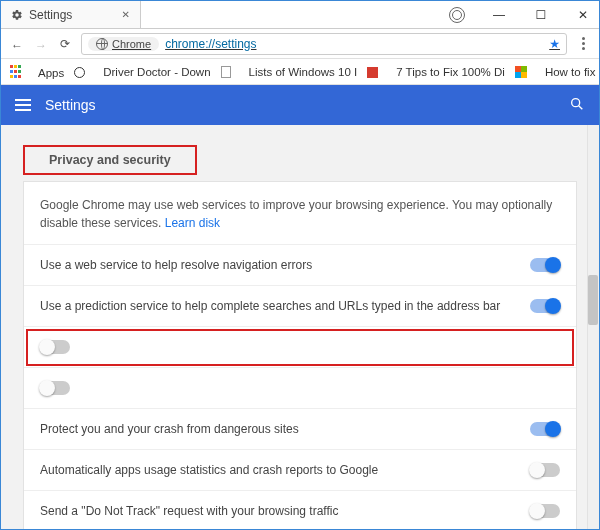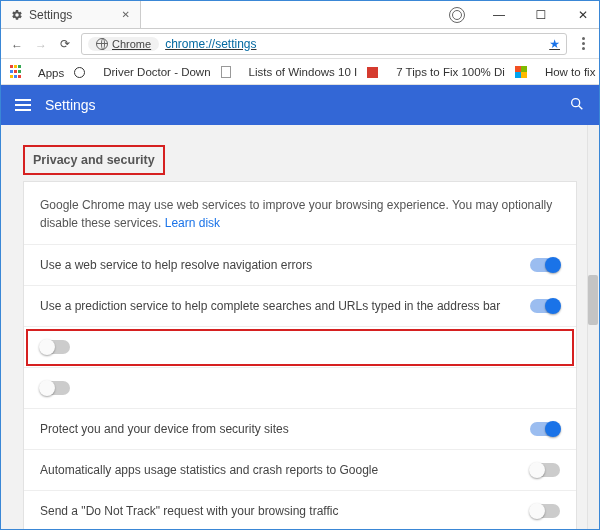--- a/index.html
+++ b/index.html
@@ -41,21 +41,21 @@
   .hamburger{display:flex;flex-direction:column;gap:3px;}
   .hamburger span{width:16px;height:2px;background:#fff;}
   .bluebar-title { font-size:14px; font-weight:500;}
   .bluebar-search{ margin-left:auto;}
 
   
   .content-wrap { height: calc(530px - 28px - 30px - 26px - 40px - 2px); overflow-y:auto; background:#f2f2f2; position:relative;}
   .scroll-track { position:absolute; right:0; top:0; bottom:0; width:12px; background:#f0f0f0;border-left:1px solid #e2e2e2;}
   .scroll-thumb{position:absolute;right:1px;width:10px;background:#c4c4c4;border-radius:2px;top:150px;height:50px;}
   .panel { margin:20px 22px; }
-  .section-title { font-size:12.5px; font-weight:600; color:#555; padding:6px 8px; display:inline-block;}
+  .section-title { font-size:12.5px; font-weight:600; color:#555; padding:6px 24px; display:inline-block;}
   .hl-red { border:2px solid #d62020; }
   .card { background:#fff; border:1px solid #e2e2e2; margin-top:6px;}
   .intro { padding:14px 16px 12px; font-size:12px; color:#555; line-height:1.5; border-bottom:1px solid #eee;}
   .intro a{ color:#1a73e8; text-decoration:none;}
   .row { display:flex; align-items:center; padding:13px 16px; border-bottom:1px solid #eee; gap:10px;}
   .row:last-child{border-bottom:none;}
   .row.hl { outline:2px solid #d62020; outline-offset:-4px;}
   .row .label { flex:1; font-size:12px; color:#444; }
   .toggle { width:30px; height:14px; border-radius:8px; background:#ccc; position:relative; flex-shrink:0;}
   .toggle .knob{ width:16px;height:16px;border-radius:50%;background:#fafafa;position:absolute;top:-1px;left:-1px;box-shadow:0 1px 2px rgba(0,0,0,.35);}
@@ -188,21 +188,21 @@
             <div class="toggle">
               <div class="knob"></div>
             </div>
           </div>
           <div class="row">
             <div class="toggle">
               <div class="knob"></div>
             </div>
           </div>
           <div class="row">
-            <div class="label">Protect you and your device from security sites</div>
+            <div class="label">Protect you and your crash from dangerous sites</div>
             <div class="toggle on">
               <div class="knob"></div>
             </div>
           </div>
           <div class="row">
             <div class="label">Automatically apps usage statistics and crash reports to Google</div>
             <div class="toggle">
               <div class="knob"></div>
             </div>
           </div>

